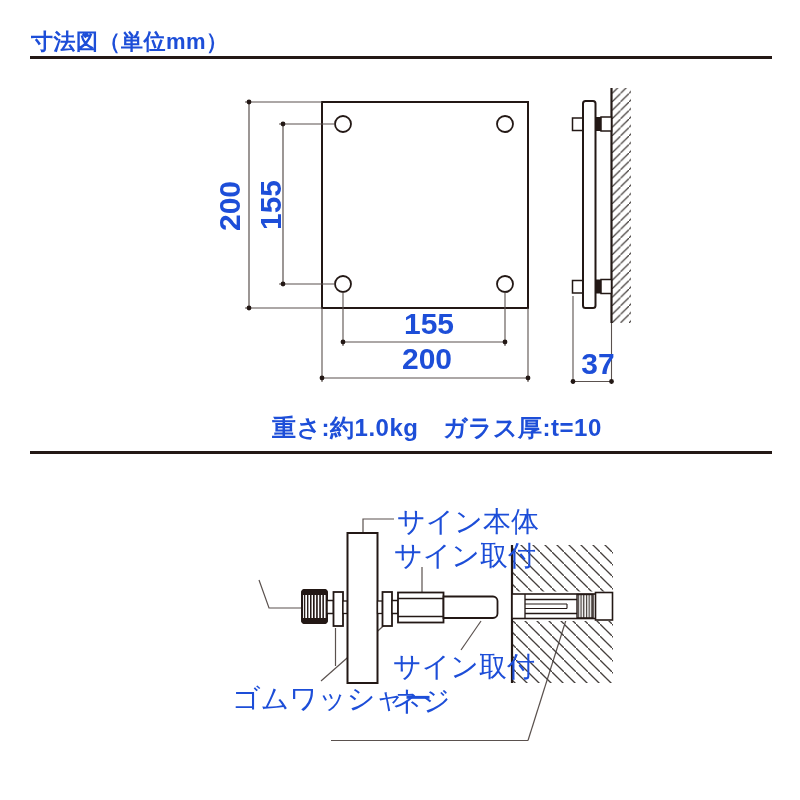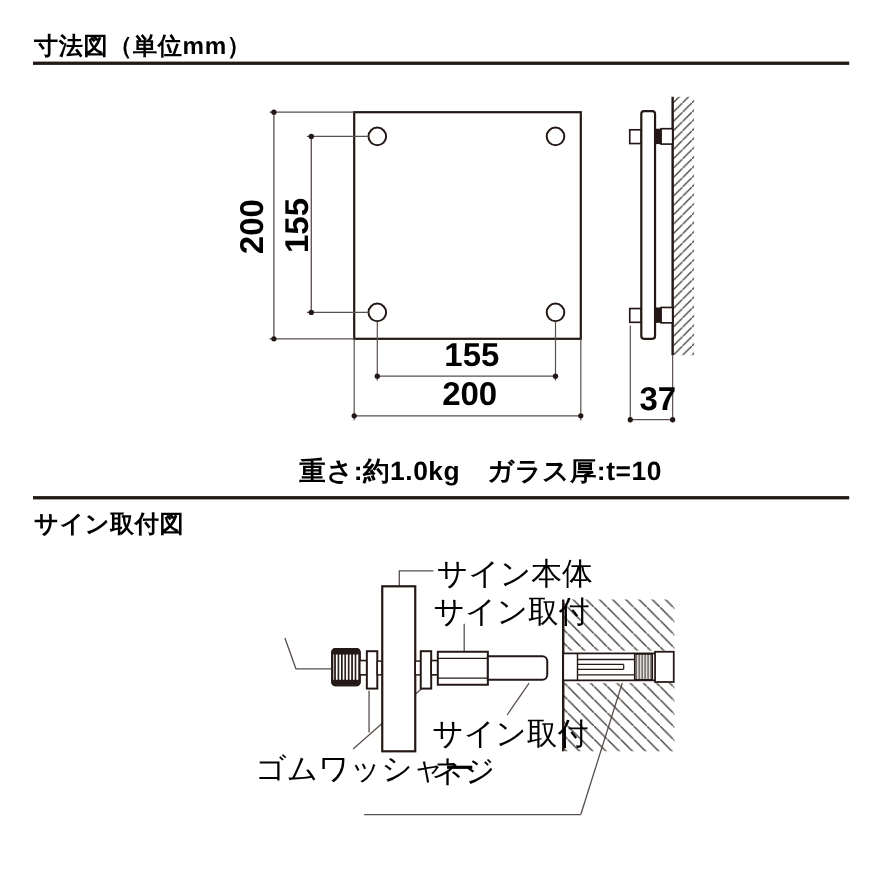--- a/index.html
+++ b/index.html
@@ -1,21 +1,21 @@
 <!DOCTYPE html>
 <html><head>
 <meta charset="utf-8">
 <style>
   html,body{margin:0;padding:0;background:#ffffff;}
   #page{
     position:relative;
     width:792px;height:800px;
     background:#ffffff;
     font-family:"Liberation Sans","DejaVu Sans",sans-serif;
-    color:#000000;
+    color:#1d4ed8;
     overflow:hidden;
   }
   .hdr{
     position:absolute;
     font-size:22px;
     font-weight:700;
     letter-spacing:0.5px;
     white-space:nowrap;
   }
   .rule{
@@ -188,21 +188,20 @@
           <rect x="595.5" y="592.5" width="17" height="27.5" fill="#ffffff" stroke="#231815" stroke-width="1.6"></rect>
         </g>
       </g>
     </g>
   </svg>
 
   <div class="hdr" style="left:31px;top:27px;">寸法図（単位mm）</div>
   <div class="rule" style="left:30px;top:56px;width:742px;"></div>
 
   <div class="rule" style="left:30px;top:451px;width:742px;"></div>
-  <div class="hdr" style="left:31px;top:462px;">サイン取付図</div>
 
   <div class="dimtext vtext" style="left:190px;top:190.5px;">200</div>
   <div class="dimtext vtext" style="left:230.5px;top:190px;">155</div>
   <div class="dimtext htext" style="left:389px;top:309px;">155</div>
   <div class="dimtext htext" style="left:387px;top:344px;">200</div>
   <div class="dimtext" style="left:578px;top:349px;width:40px;">37</div>
 
   <div class="spec" style="left:272px;top:400px;margin-top:12px;">重さ:約1.0kg　ガラス厚:t=10</div>
 
   <div class="callout" style="left:397px;top:505px;">サイン本体</div>

